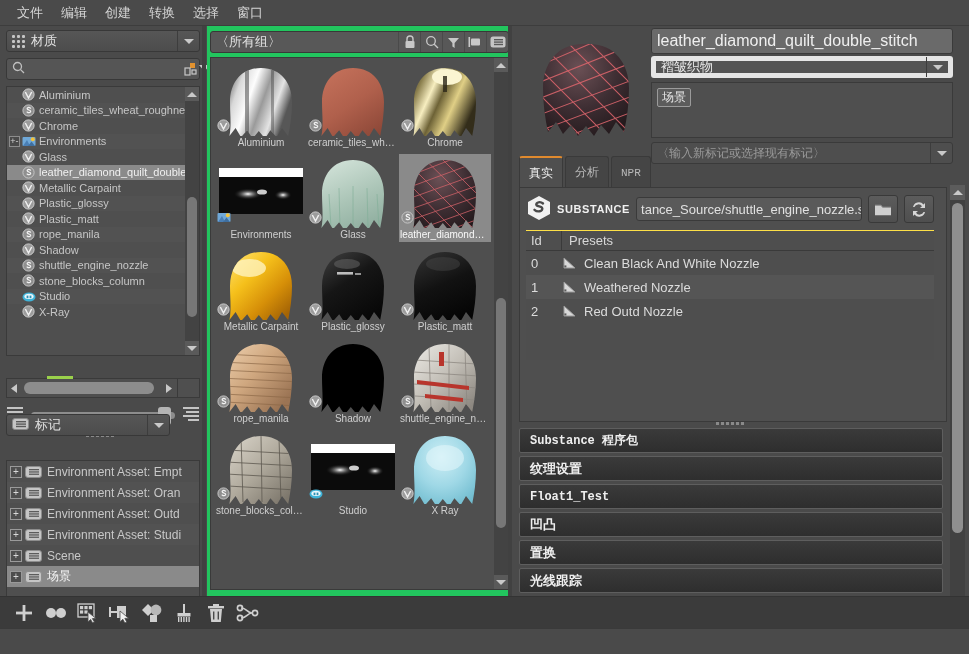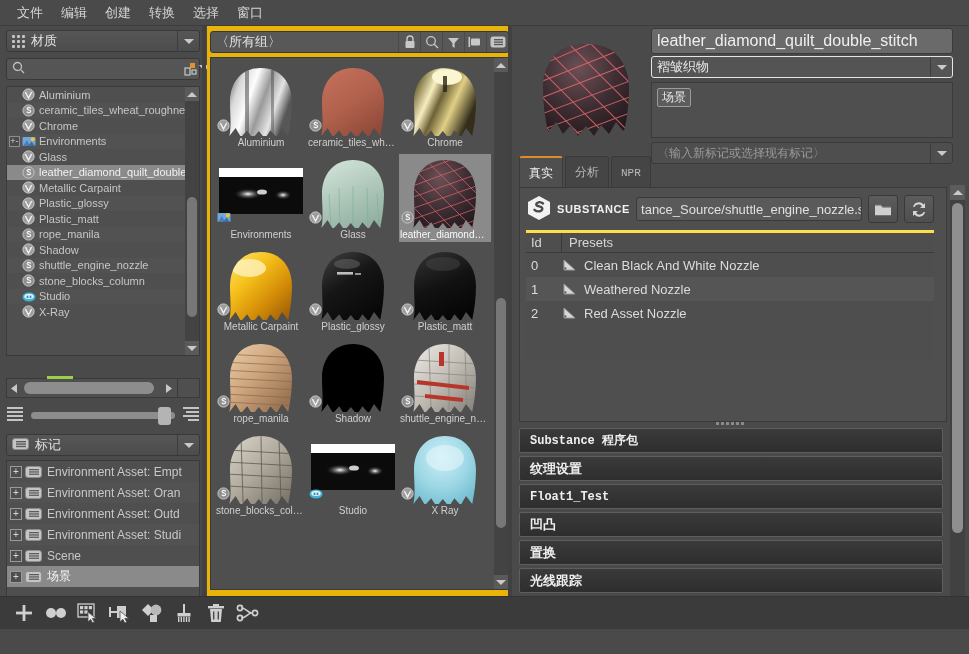--- a/index.html
+++ b/index.html
@@ -92,21 +92,21 @@
     background:#8d8d8d; border-radius:6px; }
   #left-hsb .corner { width:22px; height:18px; border-left:1px solid #3a3a3a; }
   #left-hsb .greenmark { position:absolute; left:40px; top:-3px; width:26px; height:3px; background:#9ad14b; }
 
   
   .slider-row { position:absolute; display:flex; align-items:center; }
   .slider-track { height:7px; background:#8d8d8d; border-radius:4px; position:relative; }
   .slider-knob { position:absolute; top:-5px; width:13px; height:18px; background:#b4b4b4;
     border-radius:3px; }
 
-  #tag-combo { position:absolute; left:6px; top:408px; width:194px; }
+  #tag-combo { position:absolute; left:6px; top:388px; width:164px; }
   #tag-tree {
     position:absolute; left:6px; top:434px; width:194px; height:138px;
     background:#4f4f4f; border:1px solid #3a3a3a; overflow:hidden;
   }
   .tag-row { height:21px; display:flex; align-items:center; padding-left:3px;
     font-size:12px; color:#c8c8c8; white-space:nowrap; position:relative; }
   .tag-row.alt { background:#525252; }
   .tag-row.sel { background:#8a8a8a; color:#f5f5f5; }
   .tag-row .plus {
     width:12px;height:12px;border:1px solid #9a9a9a;color:#d8d8d8;font-size:10px;
@@ -115,21 +115,21 @@
   .tagico { width:17px;height:12px;margin-right:5px;flex:0 0 auto; }
 
   #tag-hsb { position:absolute; left:6px; top:574px; width:194px; height:18px;
     background:#4f4f4f; border:1px solid #3a3a3a; display:flex; align-items:center; }
   #tag-hsb .arr { width:14px;height:16px;display:flex;align-items:center;justify-content:center; }
   #tag-hsb .trk { flex:1; height:12px; position:relative; }
   #tag-hsb .thb { position:absolute; left:2px; top:1px; width:120px; height:10px;
     background:#8d8d8d; border-radius:5px; }
 
   
-  #browser { left:207px; top:26px; width:305px; height:570px; background:#eab308; }
+  #browser { left:207px; top:26px; width:305px; height:570px; background:#22c55e; }
   #group-bar { position:absolute; left:3px; top:5px; width:299px; height:22px;
     background:#585858; border:1px solid #383838; border-radius:3px;
     display:flex; align-items:center; padding-left:5px; font-size:13px; color:#e2e2e2; }
   #group-bar .tools { margin-left:auto; display:flex; height:100%; align-items:center; }
   #group-bar .tb { width:22px;height:20px;display:flex;align-items:center;justify-content:center;
     border-left:1px solid #4a4a4a; }
 
   #thumb-area {
     position:absolute; left:3px; top:31px; width:299px; height:533px;
     background:#4f4f4f; border:1px solid #3a3a3a; overflow:hidden;
@@ -149,21 +149,21 @@
     display:flex; align-items:center; }
 
   
   #right { left:513px; top:26px; width:456px; height:570px; background:#4a4a4a; }
   #preview { position:absolute; left:12px; top:4px; width:128px; height:128px; }
   #name-field { position:absolute; left:138px; top:2px; width:302px; height:26px;
     background:#6a6a6a; border:1px solid #3a3a3a; border-radius:3px;
     display:flex; align-items:center; padding-left:5px;
     font-size:16px; color:#efefef; overflow:hidden; white-space:nowrap; }
   #type-combo { position:absolute; left:138px; top:30px; width:302px; height:22px;
-    background:#545454; border:1px solid #e5e5e5; border-radius:3px;
+    background:#545454; border:5px solid #e5e5e5; border-radius:3px;
     display:flex; align-items:center; padding-left:5px; font-size:13px; color:#e8e8e8; }
   #type-combo .arrow { margin-left:auto; width:22px; height:20px;
     display:flex;align-items:center;justify-content:center; border-left:1px solid #3d3d3d; }
   #tag-box { position:absolute; left:138px; top:56px; width:302px; height:56px;
     background:#4f4f4f; border:1px solid #3a3a3a; padding:5px; }
   .tag-chip { display:inline-block; border:1px solid #9b9b9b; background:#5c5c5c;
     padding:0 4px; font-size:12px; color:#e6e6e6; border-radius:2px; }
   #tag-input { position:absolute; left:138px; top:116px; width:302px; height:22px;
     background:#4e4e4e; border:1px solid #3a3a3a; border-radius:3px;
     display:flex; align-items:center; padding-left:5px; font-size:12px; color:#9a9a9a; }
@@ -179,21 +179,21 @@
   #content-box { position:absolute; left:6px; top:161px; width:428px; height:235px;
     background:#4f4f4f; border:1px solid #3a3a3a; }
   #sub-row { position:absolute; left:6px; top:6px; width:408px; height:30px; display:flex; align-items:center; }
   #sub-path { flex:1; height:24px; background:#5a5a5a; border:1px solid #3a3a3a; border-radius:3px;
     display:flex; align-items:center; padding-left:4px; font-size:13px; color:#e0e0e0;
     overflow:hidden; white-space:nowrap; }
   .sqbtn { width:30px; height:28px; margin-left:6px; background:linear-gradient(#5c5c5c,#4f4f4f);
     border:1px solid #393939; border-radius:3px; display:flex; align-items:center; justify-content:center; }
 
   #preset-table { position:absolute; left:6px; top:42px; width:408px; height:130px;
-    background:#4e4e4e; border-top:3px solid #fde047; }
+    background:#4e4e4e; border-top:1px solid #fde047; }
   #preset-head { height:20px; display:flex; align-items:center; border-bottom:1px solid #3a3a3a;
     font-size:13px; color:#d8d8d8; }
   #preset-head .c1 { width:36px; padding-left:5px; border-right:1px solid #3a3a3a; height:100%; display:flex; align-items:center; }
   #preset-head .c2 { padding-left:7px; }
   .preset-row { height:24px; display:flex; align-items:center; font-size:13px; color:#dcdcdc; }
   .preset-row.alt { background:#555; }
   .preset-row .pid { width:36px; padding-left:5px; }
   .preset-row .pico { width:16px; height:14px; margin-right:6px; }
 
   .sect-header {
@@ -1020,21 +1020,21 @@
                 </svg></span>
               <span>Weathered Nozzle</span>
             </div>
             <div class="preset-row">
               <span class="pid">2</span>
               <span class="pico"><svg width="16" height="14" viewBox="0 0 16 14">
                   <path d="M2 12V2l11 10z" fill="#d8d8d8"></path>
                   <path d="M2 12V2l11 10z" fill="none" stroke="#9a9a9a"></path>
                   <rect x="2.4" y="9.4" width="2" height="2" fill="#5a5a5a"></rect>
                 </svg></span>
-              <span>Red Asset Nozzle</span>
+              <span>Red Outd Nozzle</span>
             </div>
           </div>
       </div>
 
       <div class="grip" style="bottom:2px; left:50%;">
         <i></i><i></i><i></i><i></i><i></i><i></i>
       </div>
     </div>
 
     <div id="sections">

